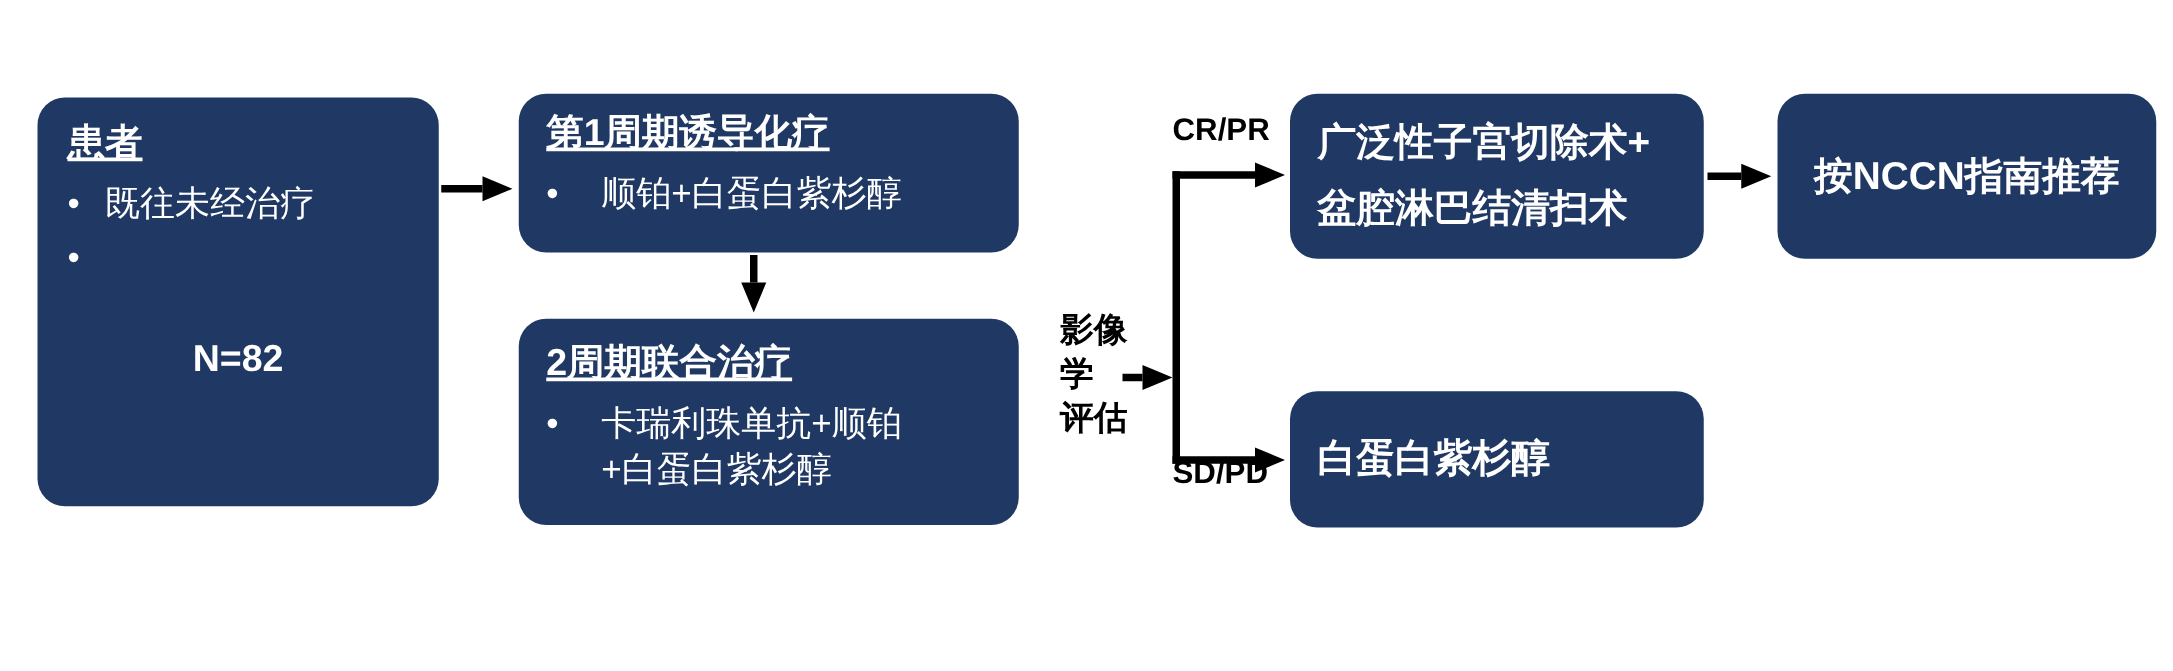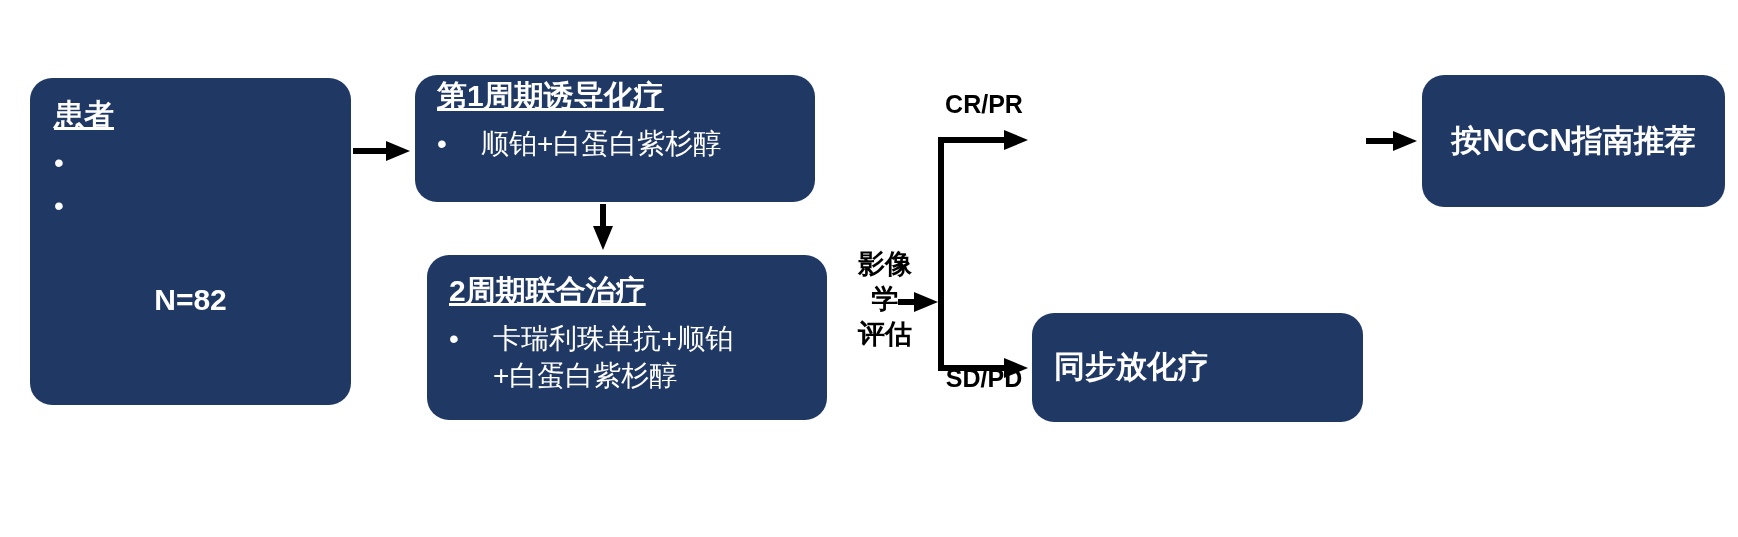--- a/index.html
+++ b/index.html
@@ -31,42 +31,42 @@
   }
 
   .bullets { list-style: none; margin-top: 10px; }
   .bullet { display: flex; font-size: 28px; line-height: 1.35; margin-top: 6px; }
   .dot { flex: 0 0 30px; }
   .dot.wide { flex: 0 0 44px; }
   .bullet-text { flex: 1; }
 
   
   .patients { left: 30px; top: 78px; width: 321px; height: 327px; padding: 18px 24px; }
-  .n-label { font-size: 30px; font-weight: bold; text-align: center; margin-top: 58px; }
+  .n-label { font-size: 30px; font-weight: bold; text-align: center; margin-top: 46px; }
 
   
-  .induction { left: 415px; top: 75px; width: 400px; height: 127px; padding: 2px 22px; }
+  .induction { left: 415px; top: 75px; width: 400px; height: 127px; padding: 13px 22px; }
 
   
-  .combination { left: 415px; top: 255px; width: 400px; height: 165px; padding: 17px 22px; margin-left: 12px; }
+  .combination { left: 415px; top: 255px; width: 400px; height: 165px; padding: 17px 22px; }
   .combination .bullet-text { max-width: 254px; }
 
   
   .bold-box { padding: 16px 22px; display: flex; flex-direction: column; justify-content: center; }
   .bold-line { font-size: 31px; font-weight: bold; line-height: 1.7; }
   .surgery { left: 1032px; top: 75px; width: 331px; height: 132px; }
   .nccn    { left: 1422px; top: 75px; width: 303px; height: 132px; align-items: center; }
   .ccrt    { left: 1032px; top: 313px; width: 331px; height: 109px; }
 
   
   .flow-label {
     position: absolute;
     color: var(--label, #000);
     font-weight: bold;
-    text-align: center;
+    text-align: left;
   }
   .assessment { left: 816px; top: 247px; width: 106px; font-size: 27px; line-height: 1.3; padding-left: 32px; }
   .branch-upper { left: 938px; top: 90px;  width: 92px; font-size: 25px; }
   .branch-lower { left: 938px; top: 331px; width: 92px; font-size: 25px; margin-top: 33px; }
 </style>
 </head>
 <body>
 
 <div class="canvas">
 
@@ -83,20 +83,21 @@
     <line class="arrow" x1="938" y1="140" x2="1004" y2="140" marker-end="url(#ah)"></line>
     <line class="arrow" x1="938" y1="368" x2="1004" y2="368" marker-end="url(#ah)"></line>
     <line class="arrow" x1="1366" y1="141" x2="1393" y2="141" marker-end="url(#ah)"></line>
   </svg>
 
   <div class="box patients">
     <div class="box-title">患者</div>
     <ul class="bullets">
       <li class="bullet">
         <span class="dot">•</span>
+        <span class="bullet-text">既往未经治疗</span>
       </li>
       <li class="bullet">
         <span class="dot">•</span>
       </li>
     </ul>
     <div class="n-label">N=82</div>
   </div>
 
   <div class="box induction">
     <div class="box-title">第1周期诱导化疗</div>
@@ -119,22 +120,26 @@
   </div>
 
   <div class="flow-label assessment">
     <div>影像学</div>
     <div>评估</div>
   </div>
 
   <div class="flow-label branch-upper">CR/PR</div>
   <div class="flow-label branch-lower">SD/PD</div>
 
+  <div class="box bold-box surgery">
+    <div class="bold-line">广泛性子宫切除术+</div>
+    <div class="bold-line">盆腔淋巴结清扫术</div>
+  </div>
 
   <div class="box bold-box nccn">
     <div class="bold-line">按NCCN指南推荐</div>
   </div>
 
   <div class="box bold-box ccrt">
-    <div class="bold-line">同步放化疗</div>
+    <div class="bold-line">白蛋白紫杉醇</div>
   </div>
 
 </div>
 
 </body></html>

